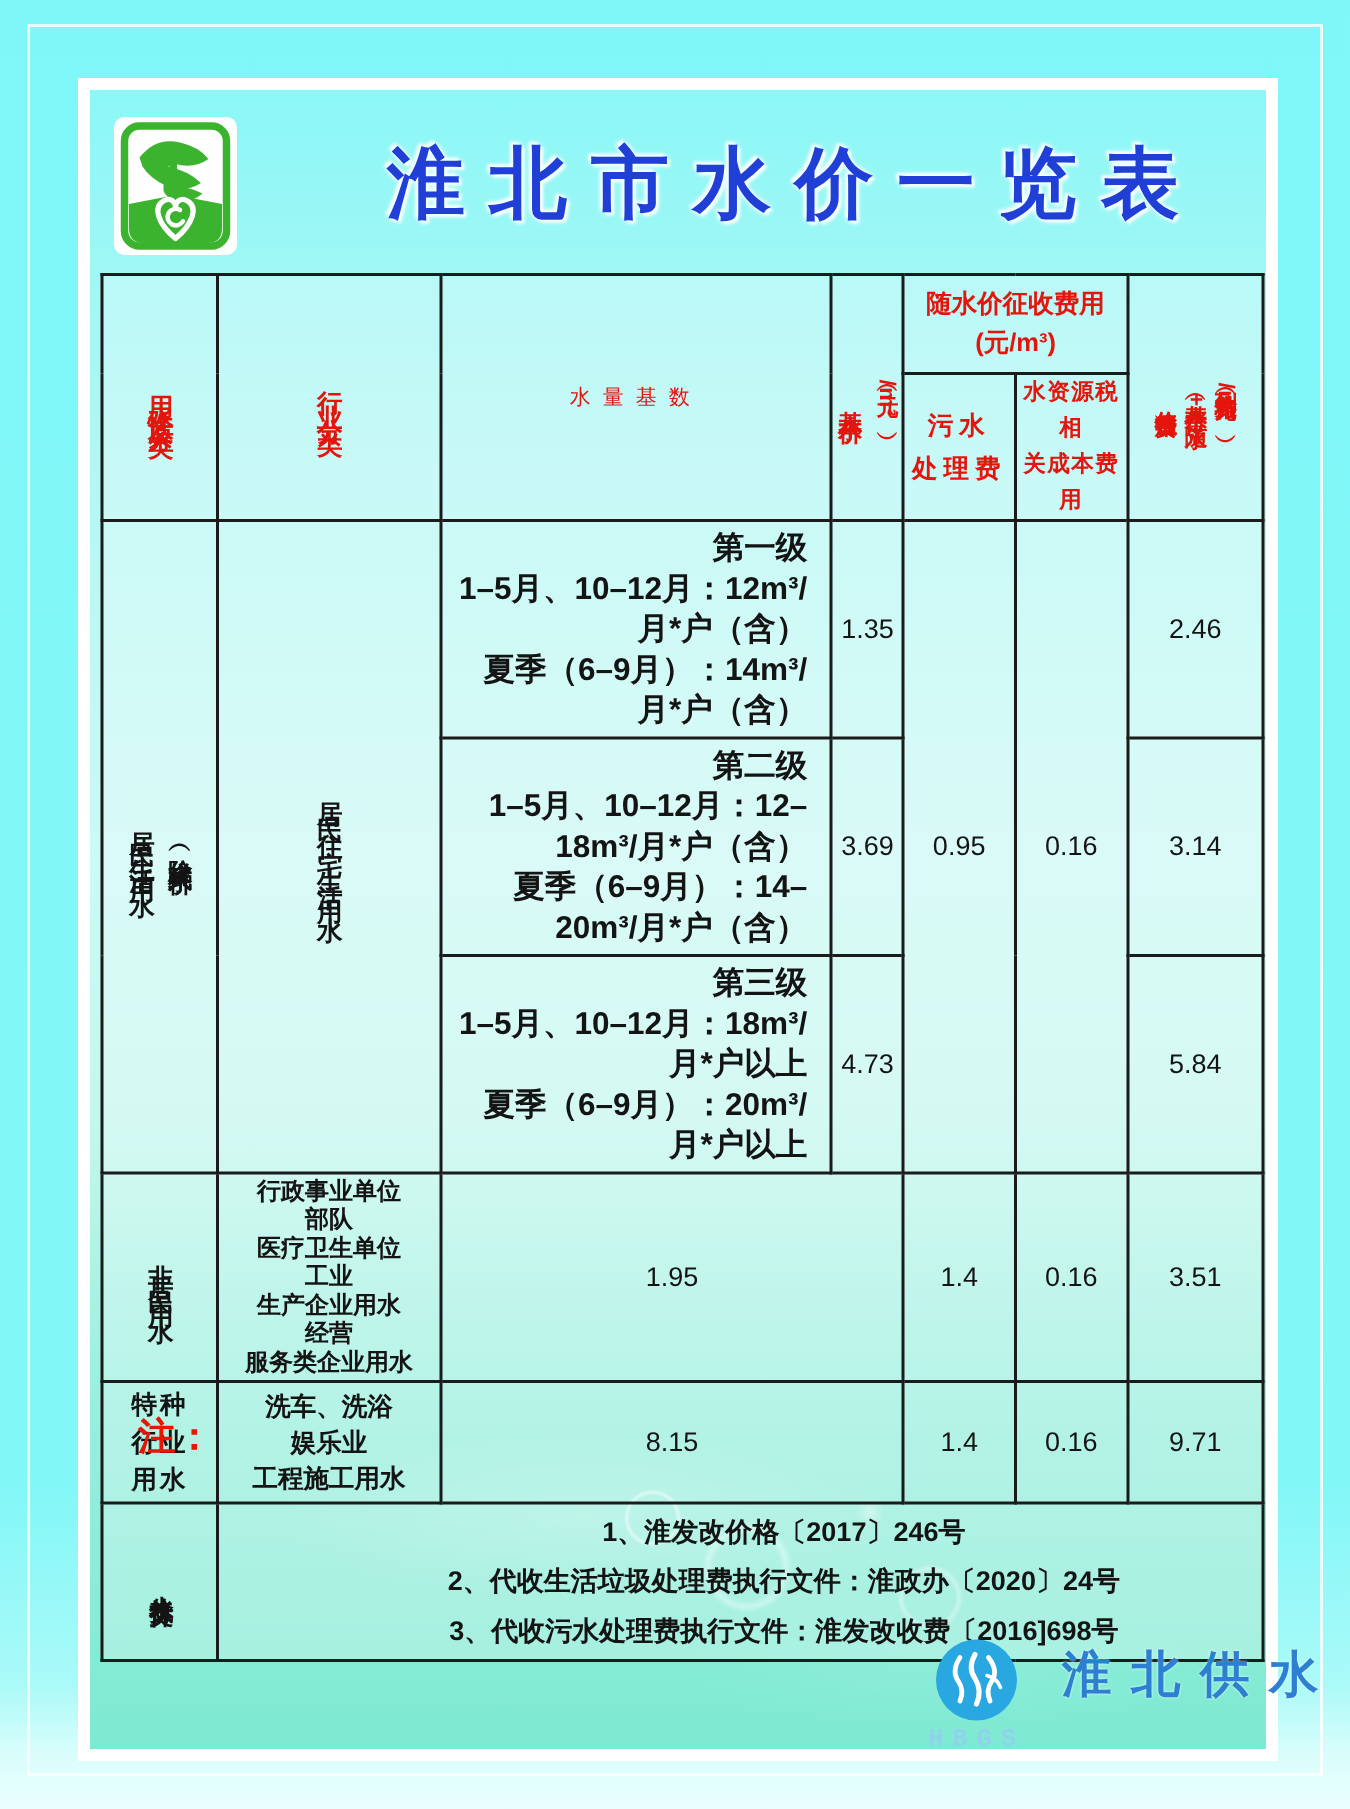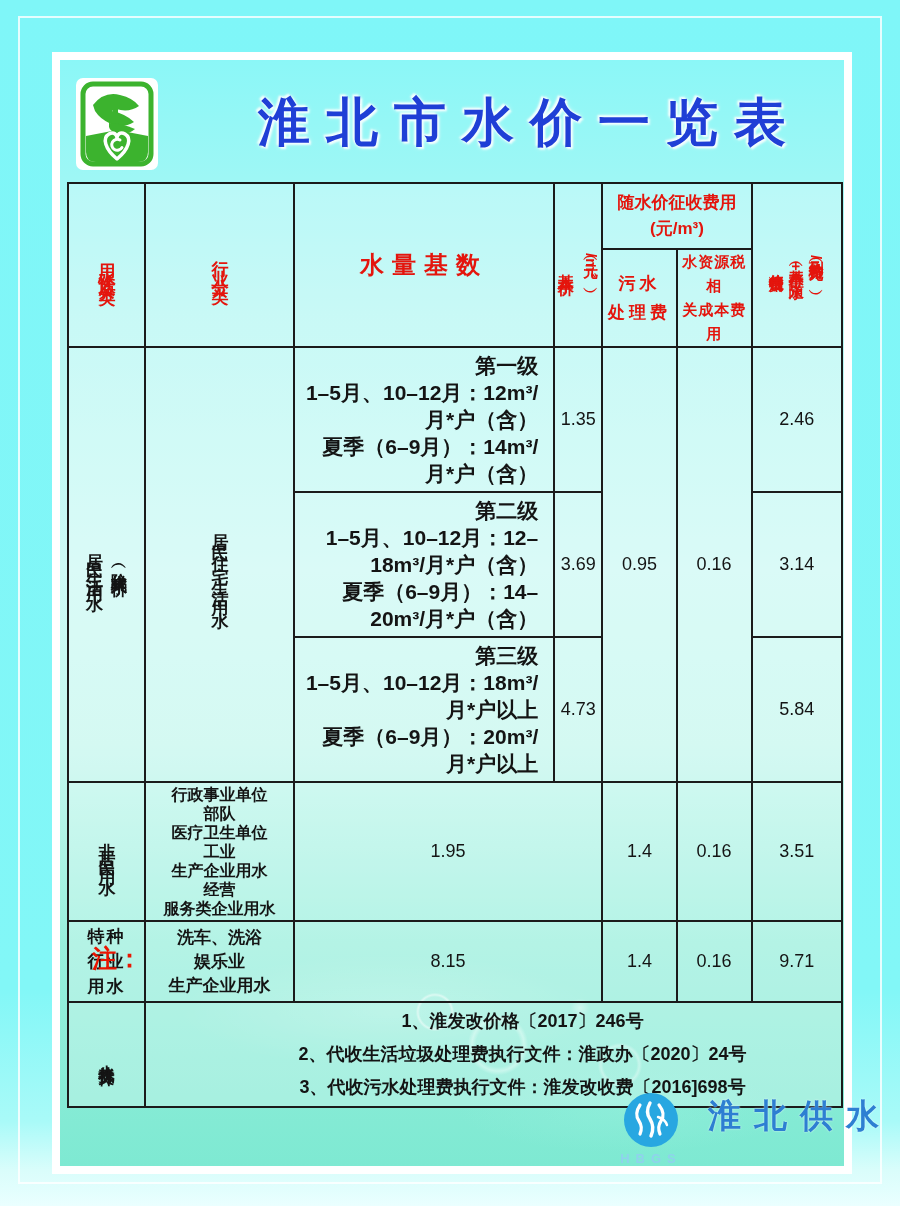--- a/index.html
+++ b/index.html
@@ -48,21 +48,21 @@
   .red{color:#e4150d;font-weight:700;}
   .pre{white-space:pre-line;}
   .vtext{
     writing-mode:vertical-rl;text-orientation:mixed;display:inline-block;
     line-height:20px;vertical-align:middle;
   }
   .vpair,.vtriple{display:flex;align-items:center;justify-content:center;gap:5px;height:100%;}
   .vtriple{flex-direction:row-reverse;gap:3px;}
   .h-usage{font-size:17px;letter-spacing:5px;}
   .h-industry{font-size:17px;letter-spacing:9px;}
-  .h-volume{font-size:24px;letter-spacing:8px;font-weight:700;}
+  .h-volume{font-size:14px;letter-spacing:8px;font-weight:400;}
   .h-base{font-size:16px;letter-spacing:2px;}
   .h-base-unit{font-size:15px;letter-spacing:1px;}
   .h-levy{font-size:17px;line-height:26px;font-weight:700;}
   .h-sewage{font-size:17px;line-height:29px;letter-spacing:4px;font-weight:700;}
   .h-tax{font-size:15px;line-height:24px;letter-spacing:1px;font-weight:700;}
   .h-house{font-size:15px;letter-spacing:1px;line-height:17px;}
   .c-usage-main{font-size:17px;letter-spacing:8px;font-weight:700;}
   .c-usage-sub{font-size:16px;letter-spacing:2px;font-weight:700;}
   .c-industry-v{font-size:17px;letter-spacing:11px;font-weight:700;}
   .c-usage-v{font-size:17px;letter-spacing:9px;font-weight:700;}
@@ -79,21 +79,21 @@
   .note{position:absolute;left:32px;top:880px;width:710px;display:flex;}
   .note-label{color:#ea1500;font-size:25px;font-weight:700;flex:0 0 56px;line-height:37px;}
   .note-items{width:652px;}
   .note-items p{
     margin:0;color:#101010;font-size:22px;font-weight:700;line-height:37px;
     padding-left:34px;text-indent:-34px;
   }
   
   .footer-logo{position:absolute;left:548px;top:1032px;width:86px;text-align:center;}
   .footer-logo svg{display:block;margin:0 auto;}
-  .hbgs{margin-top:3px;font-size:13px;letter-spacing:6px;color:#8fd2ec;font-weight:700;}
+  .hbgs{margin-top:3px;font-size:17px;letter-spacing:6px;color:#8fd2ec;font-weight:700;font-family:Liberation Mono, monospace;}
   .company{
     position:absolute;left:648px;top:1034px;font-size:33px;font-weight:700;
     letter-spacing:13px;color:#2d7fd2;white-space:nowrap;
     text-shadow:0 0 2px rgba(255,255,255,.8);
   }
 </style>
 </head>
 <body>
 
 <div class="page">
@@ -225,21 +225,21 @@
 
       <tr style="height:81px">
         <td>
           <div class="pre sp-usage">特种
 行业
 用水</div>
         </td>
         <td>
           <div class="pre sp-ind">洗车、洗浴
 娱乐业
-生产企业用水</div>
+工程施工用水</div>
         </td>
         <td class="num" colspan="2">8.15</td>
         <td class="num">1.4</td>
         <td class="num">0.16</td>
         <td class="num">9.71</td>
       </tr>
 
       <tr style="height:105px">
         <td>
           <span class="vtext c-docs-v">水价执行文件</span>

